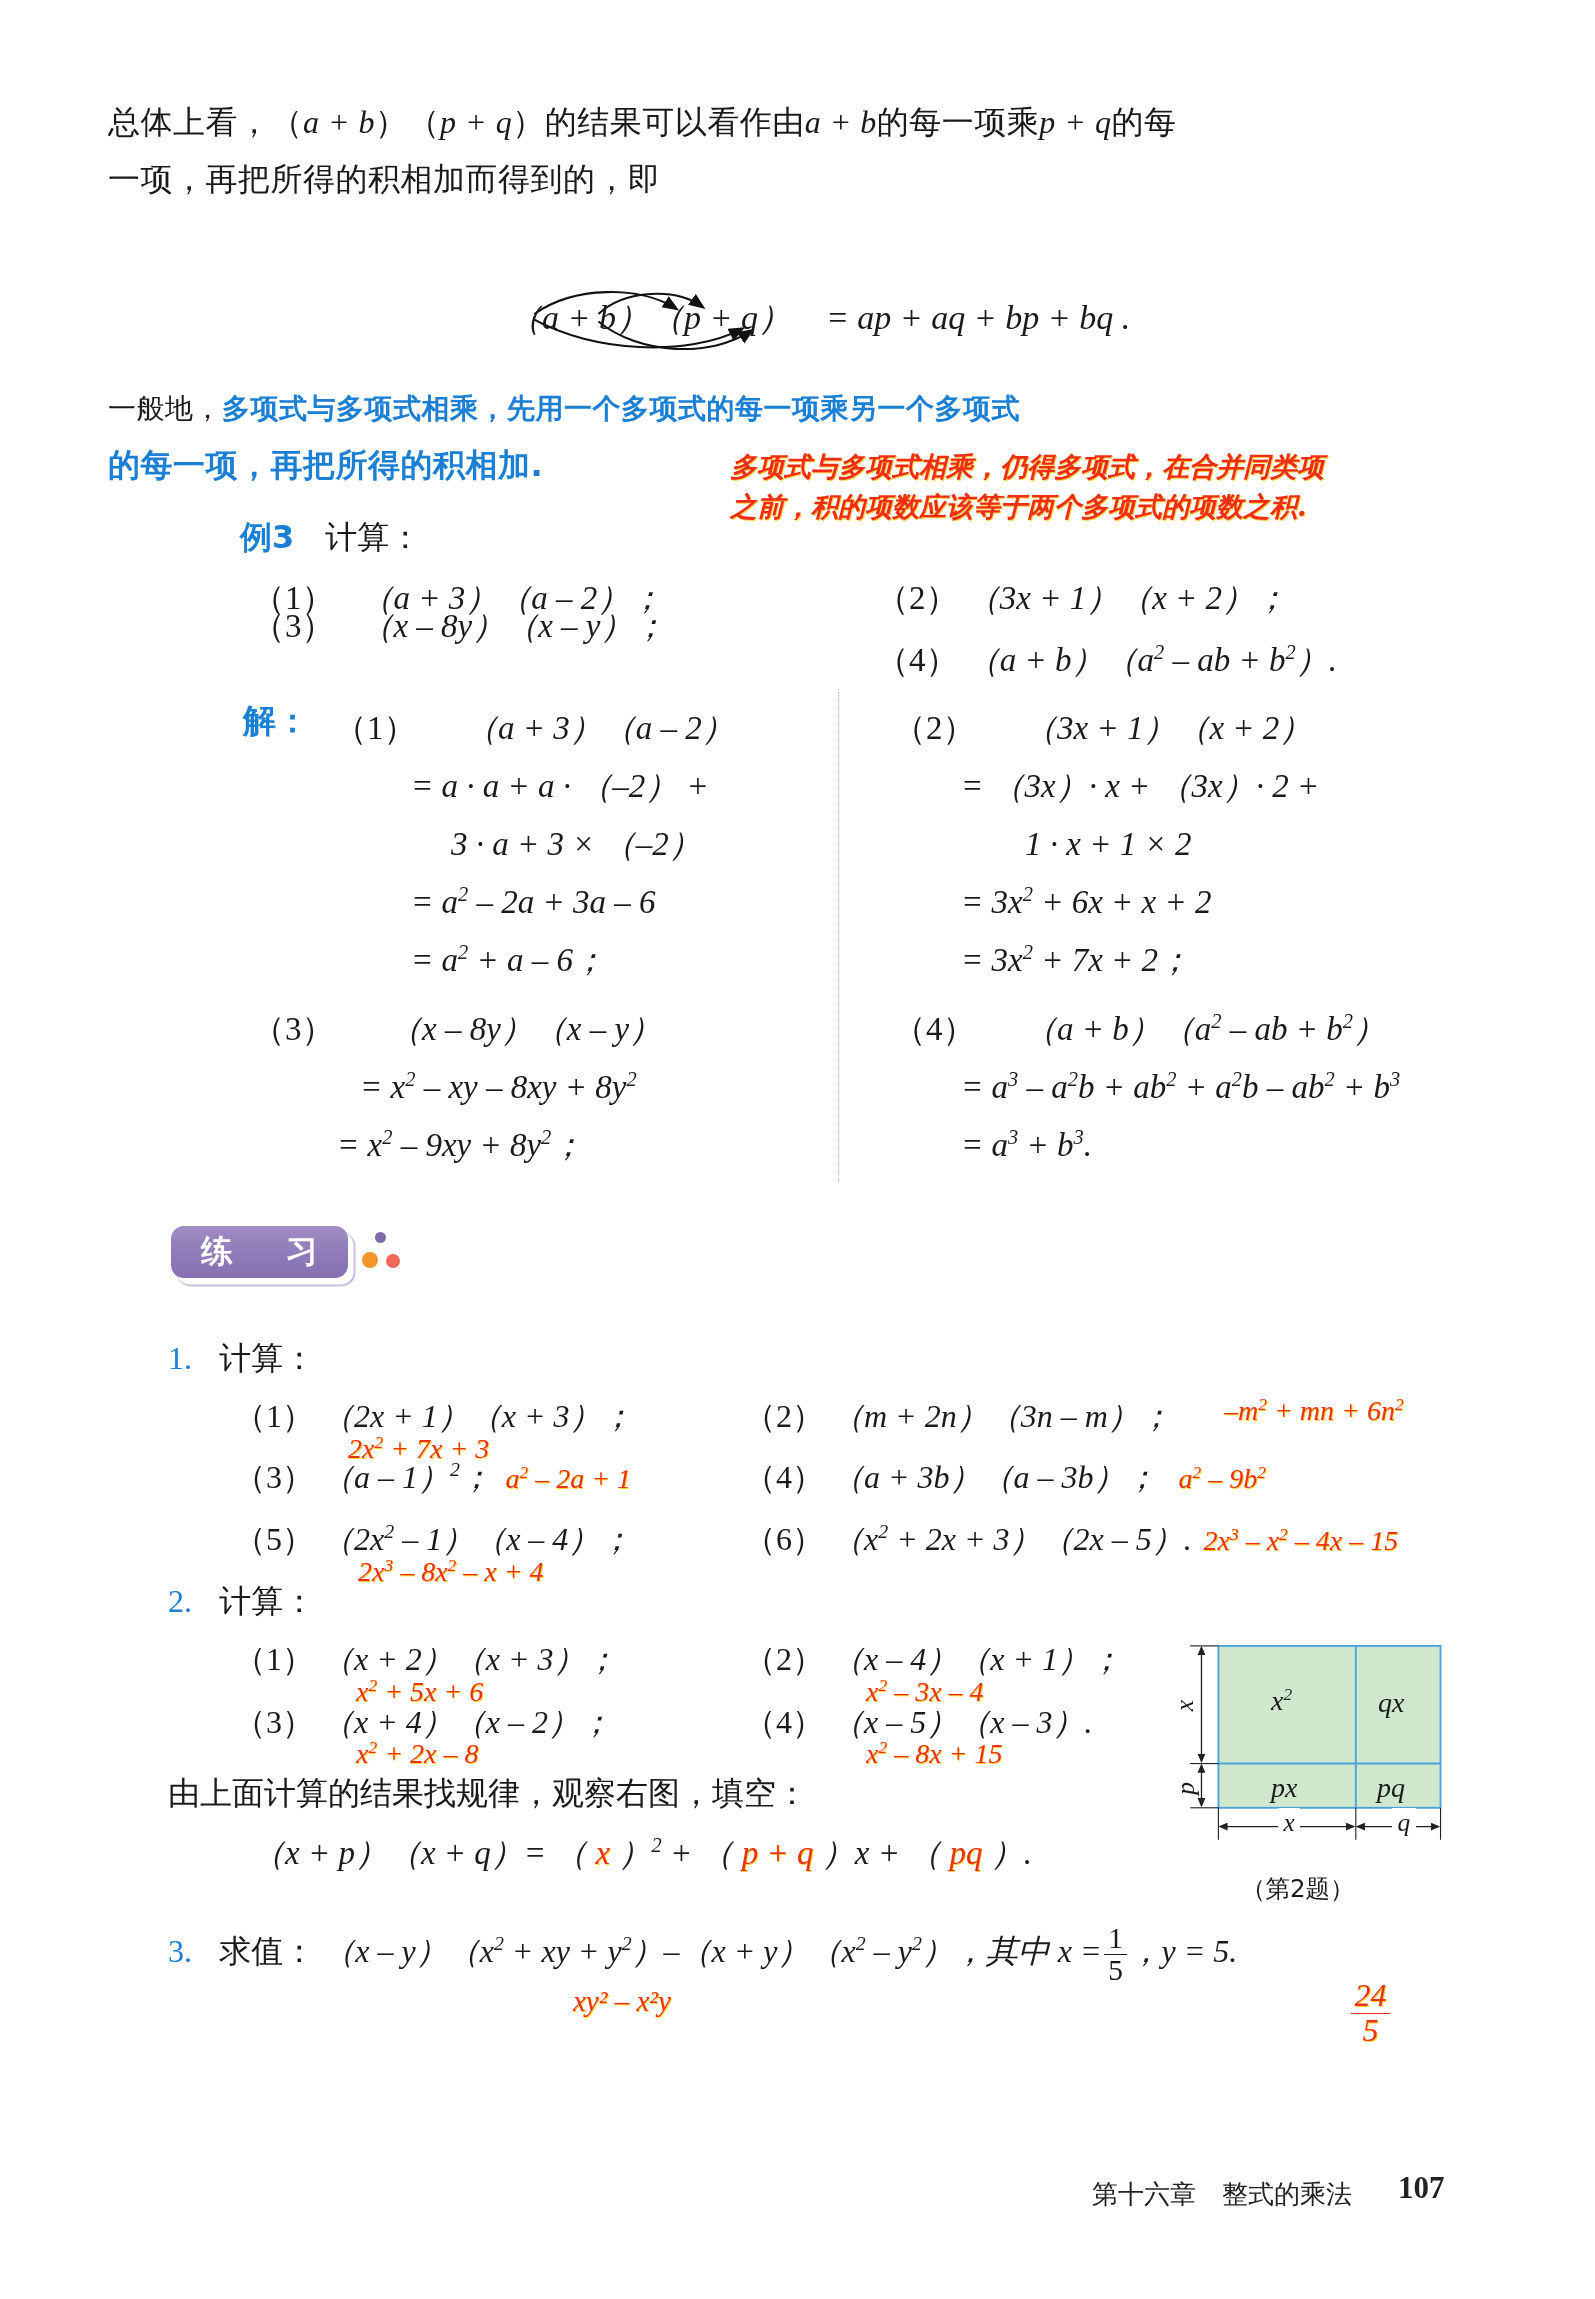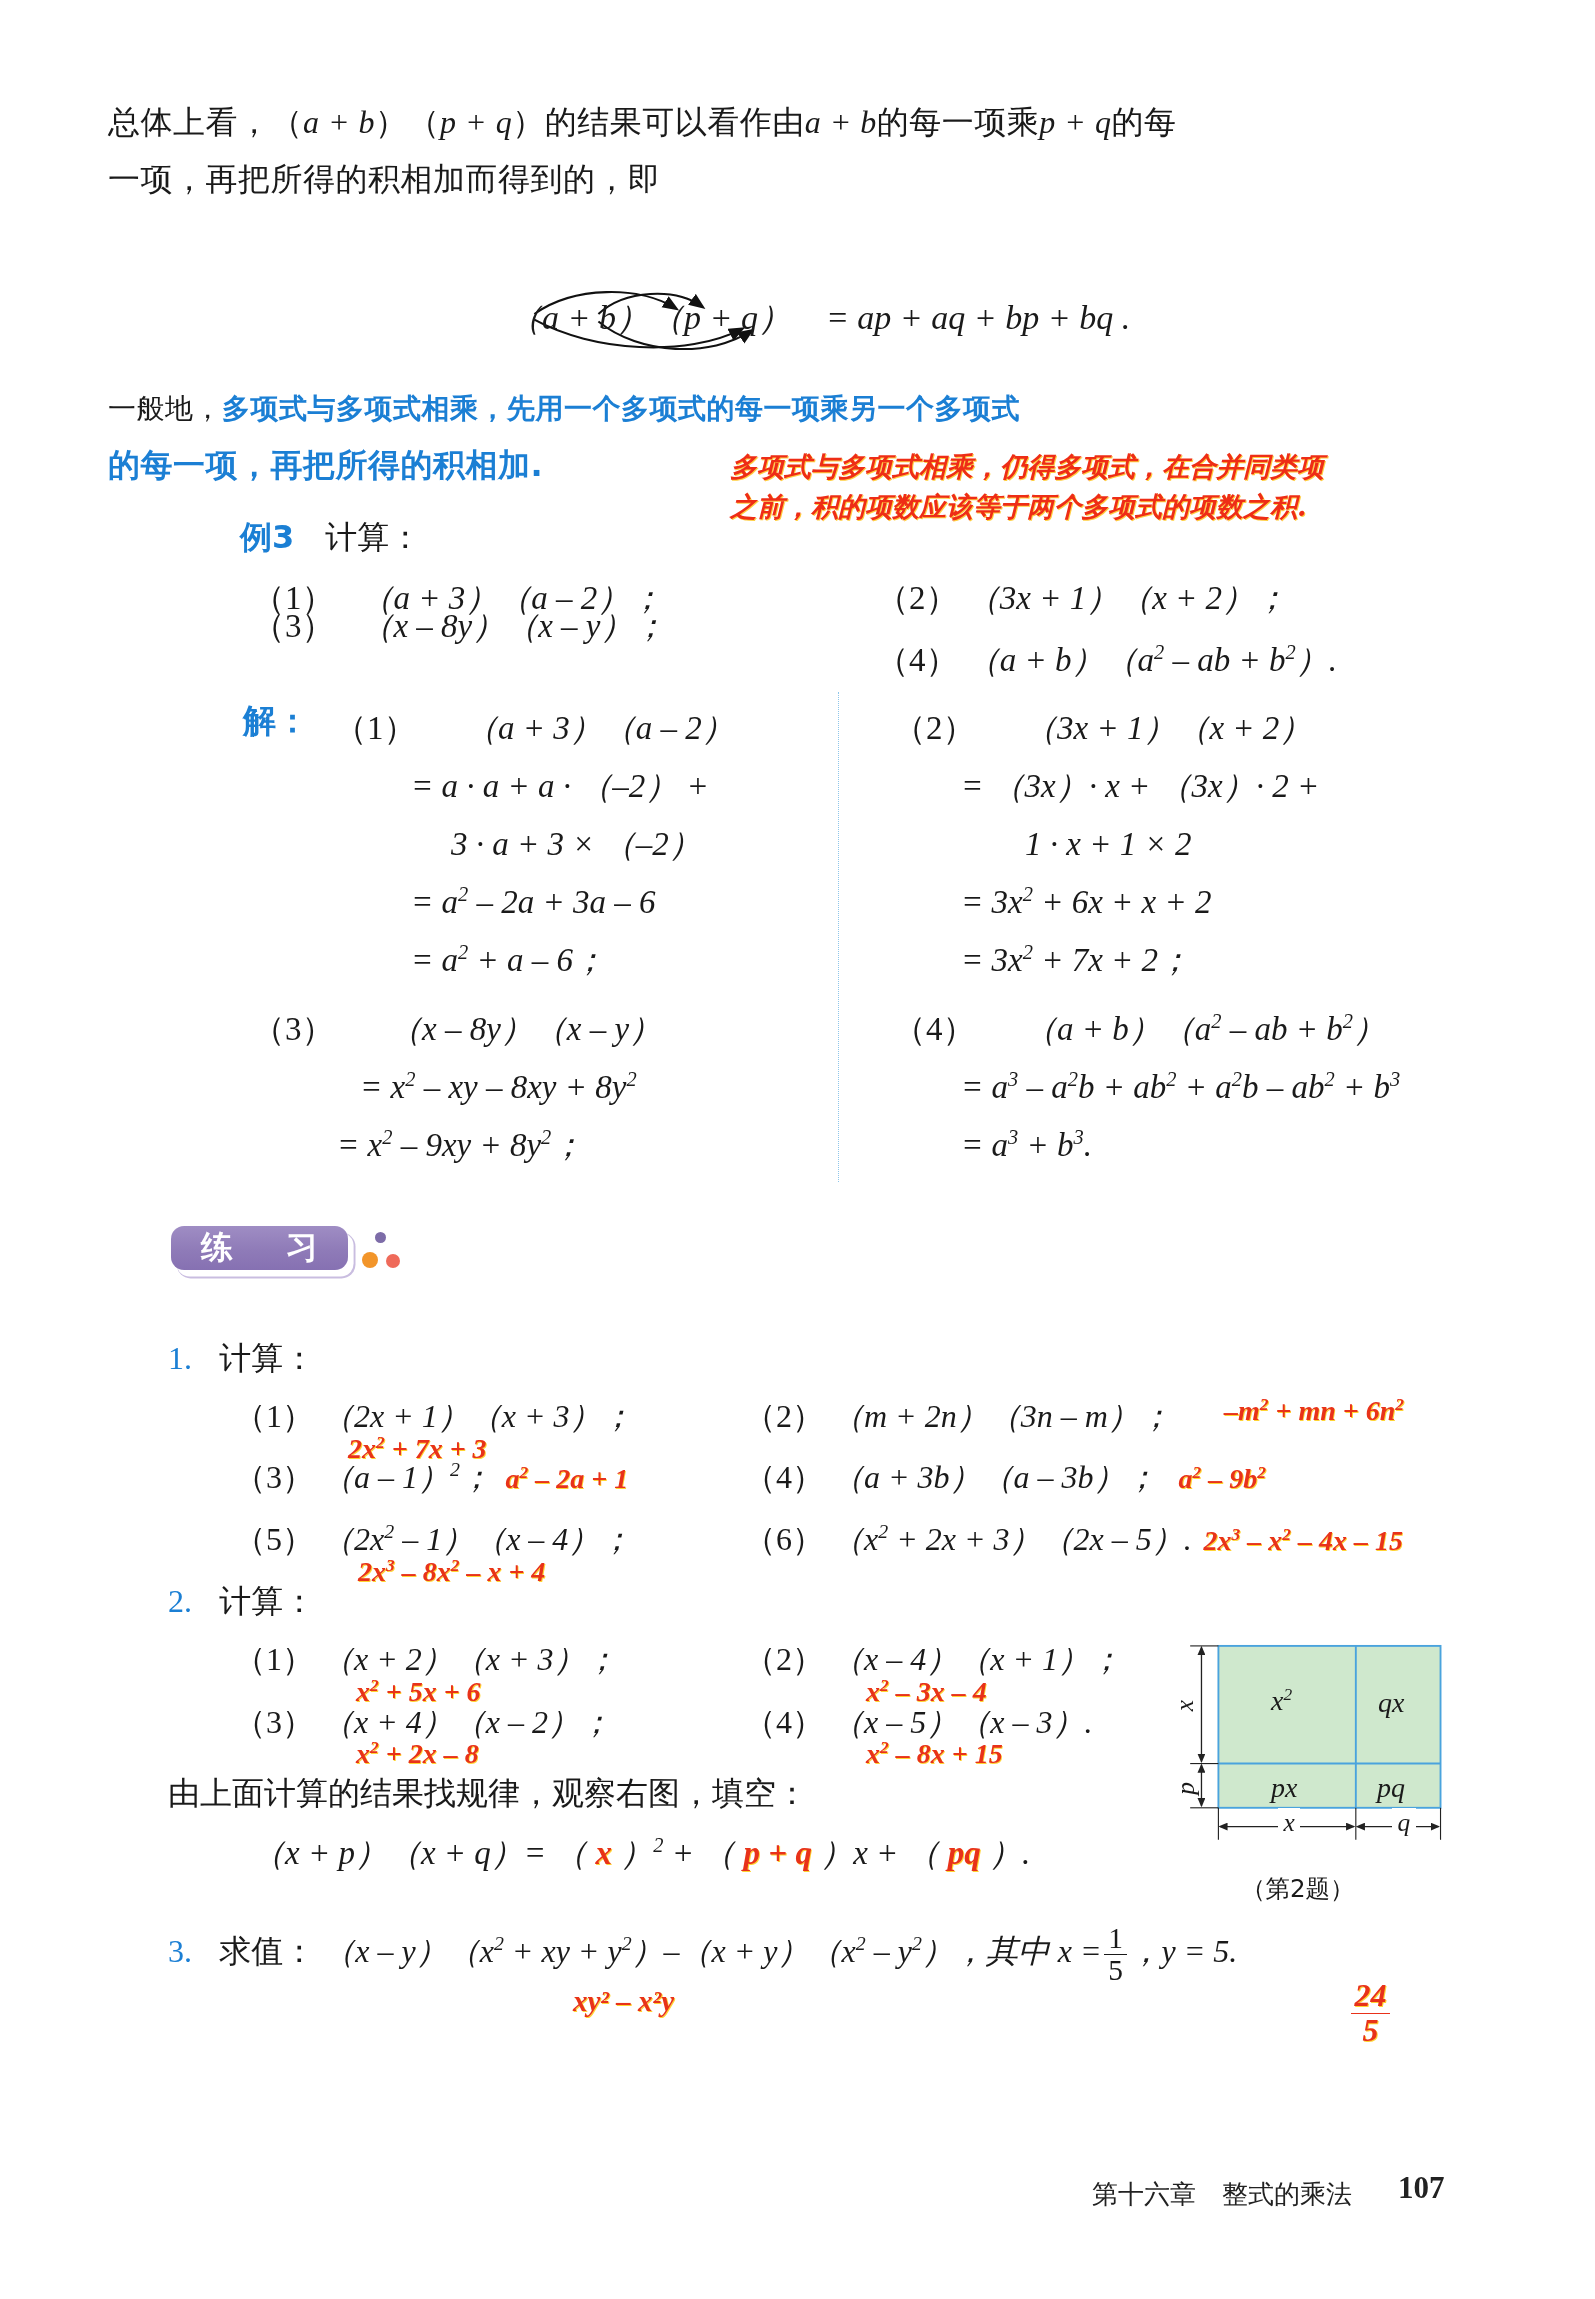--- a/index.html
+++ b/index.html
@@ -33,37 +33,37 @@
     color:#ee2d16;
     font-family:"DejaVu Serif",serif;
     font-style:italic;
     font-weight:600;
     text-shadow:0.9px 0.9px 0 rgba(255,190,0,.75);
   }
   .redans {
     color:#e8321a;
     font-style:italic;
     text-shadow:0.9px 0.9px 0 rgba(255,200,0,.8);
-    font-weight:700;
+    font-weight:400;
   }
 
   
   .arrowbox { position:absolute; }
   .arrowbox svg { position:absolute; left:0; top:0; }
 
   
   .vdivider {
     position:absolute;
     border-left:1.9px dotted #8ec6ea;
   }
 
   
   .exbadge {
     position:absolute;
-    width:177px; height:44px;
+    width:177px; height:52px;
     border-radius:13px;
     background:linear-gradient(180deg,#9f8dc4 0%,#8f7bb8 55%,#8671b2 100%);
     box-shadow:5.6px 6.6px 0 0 #ffffff, 6.6px 7.5px 0 0.9px #c9bde0;
     color:#fff;
     font-family:"DejaVu Sans","Liberation Sans",sans-serif;
     font-size:32px; font-weight:700;
     display:flex; align-items:center; justify-content:center;
     letter-spacing:21px; text-indent:21px;
   }
   .dot { position:absolute; border-radius:50%; }

